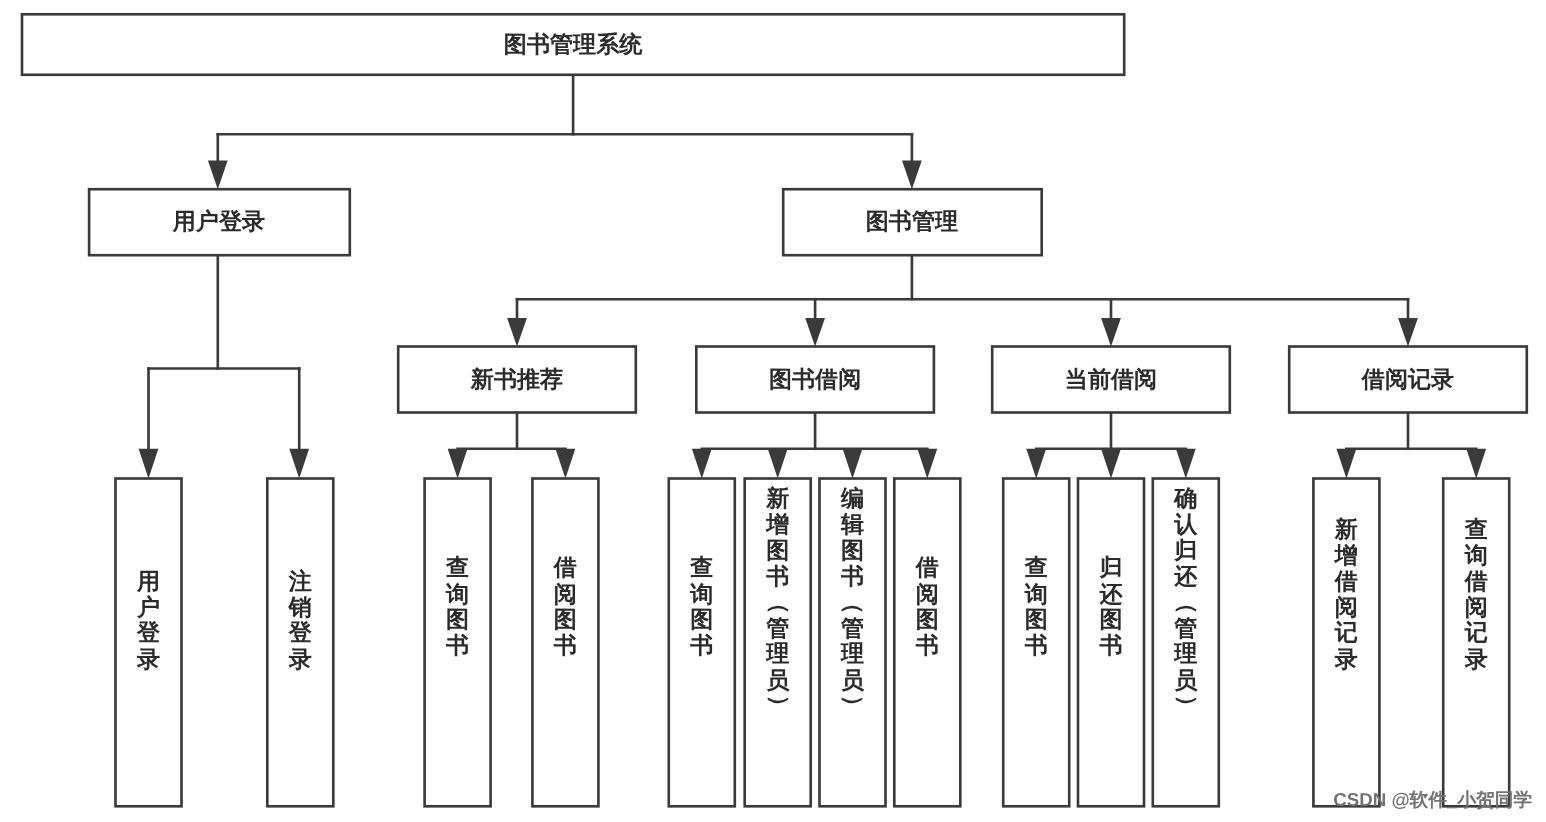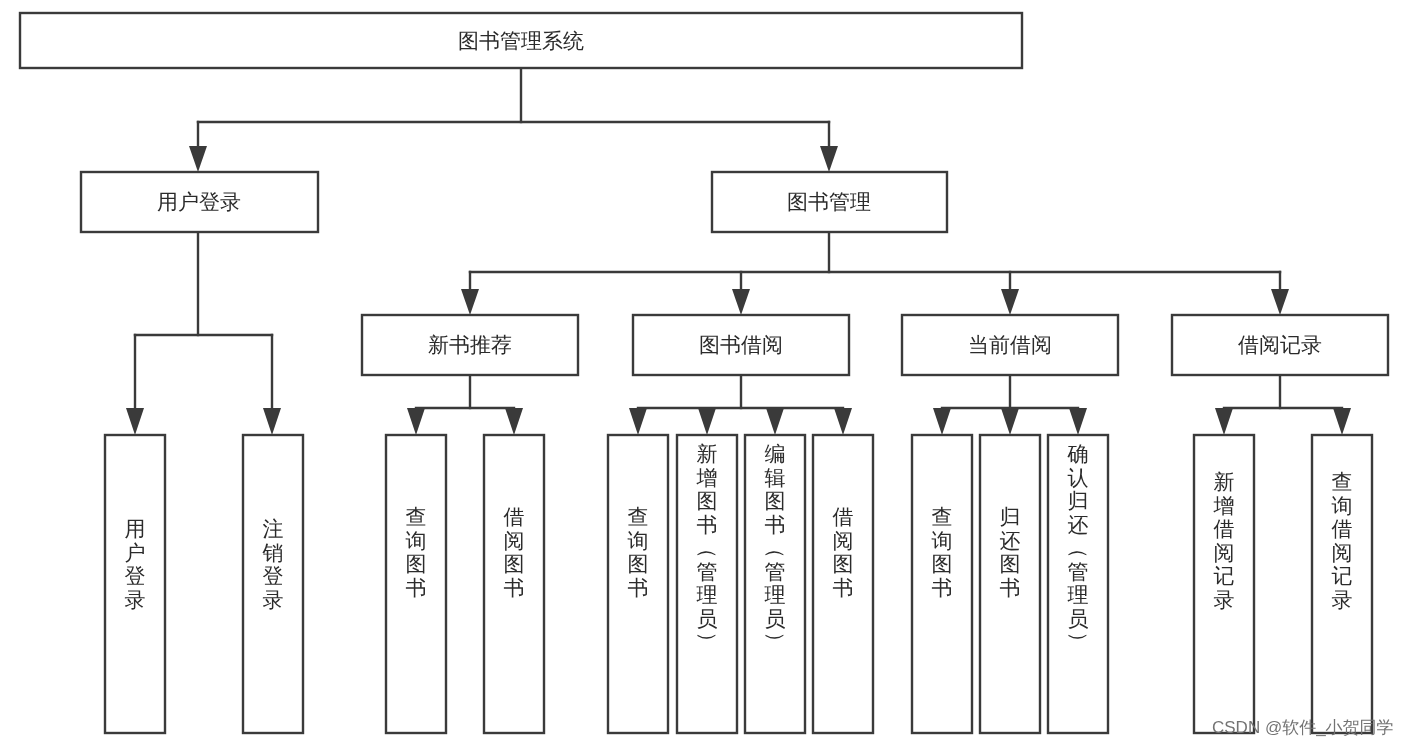--- a/index.html
+++ b/index.html
@@ -1,20 +1,20 @@
 <!DOCTYPE html>
 <html><head>
 <meta charset="utf-8">
 <style>
   html,body{margin:0;padding:0;background:#ffffff;}
   body{
     font-family:"Liberation Sans","DejaVu Sans",sans-serif;
     width:1405px;height:747px;overflow:hidden;
   }
-  #stage{position:relative;width:1405px;height:613px;background:#ffffff;}
+  #stage{position:relative;width:1405px;height:613px;background:#ffffff;font-weight:bold;}
   svg.diagram{position:absolute;left:0;top:0;width:1405px;height:747px;display:block;}
   .node-rect{fill:#ffffff;stroke:#3a3a3a;stroke-width:2.4;}
   .node-label-h{
     font-family:"Liberation Sans","DejaVu Sans",sans-serif;
     font-size:21px;fill:#2b2b2b;text-anchor:middle;dominant-baseline:middle;
   }
   .link{stroke:#3a3a3a;stroke-width:2.4;fill:none;stroke-linecap:square;}
   .leaf-rect{fill:#ffffff;stroke:#3a3a3a;stroke-width:2.4;}
   .leaf-text-wrap{
     position:absolute;

